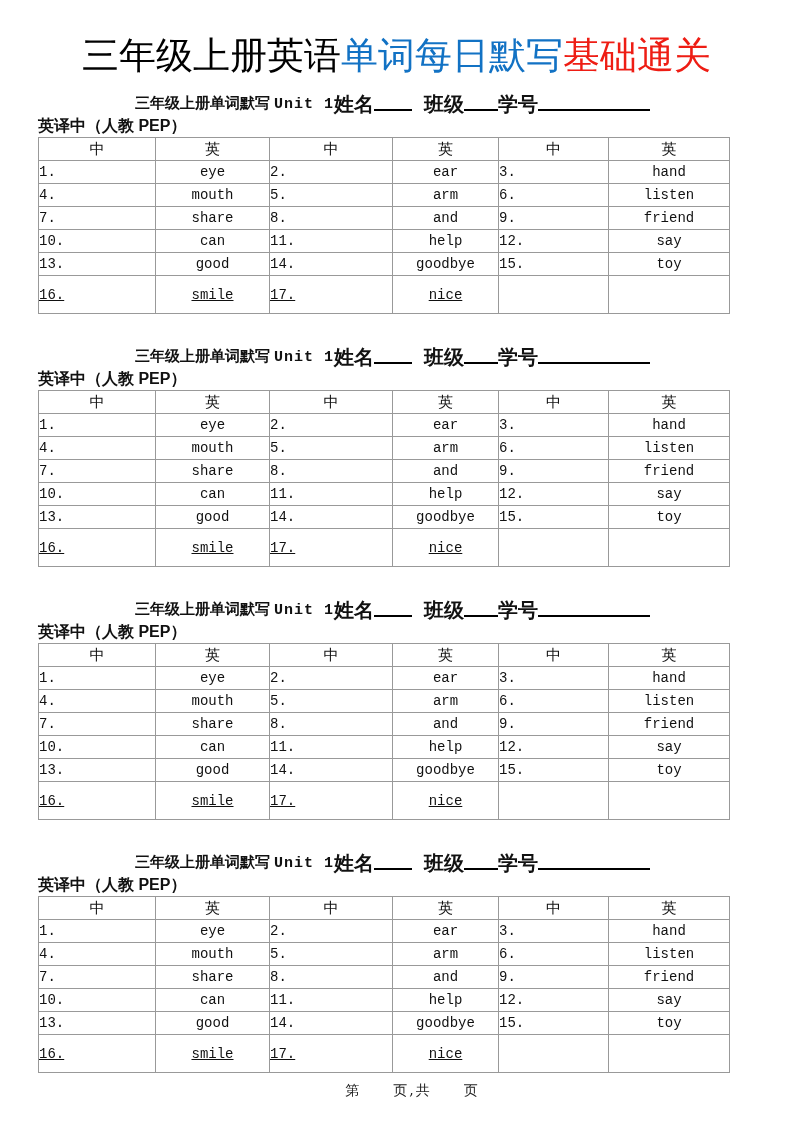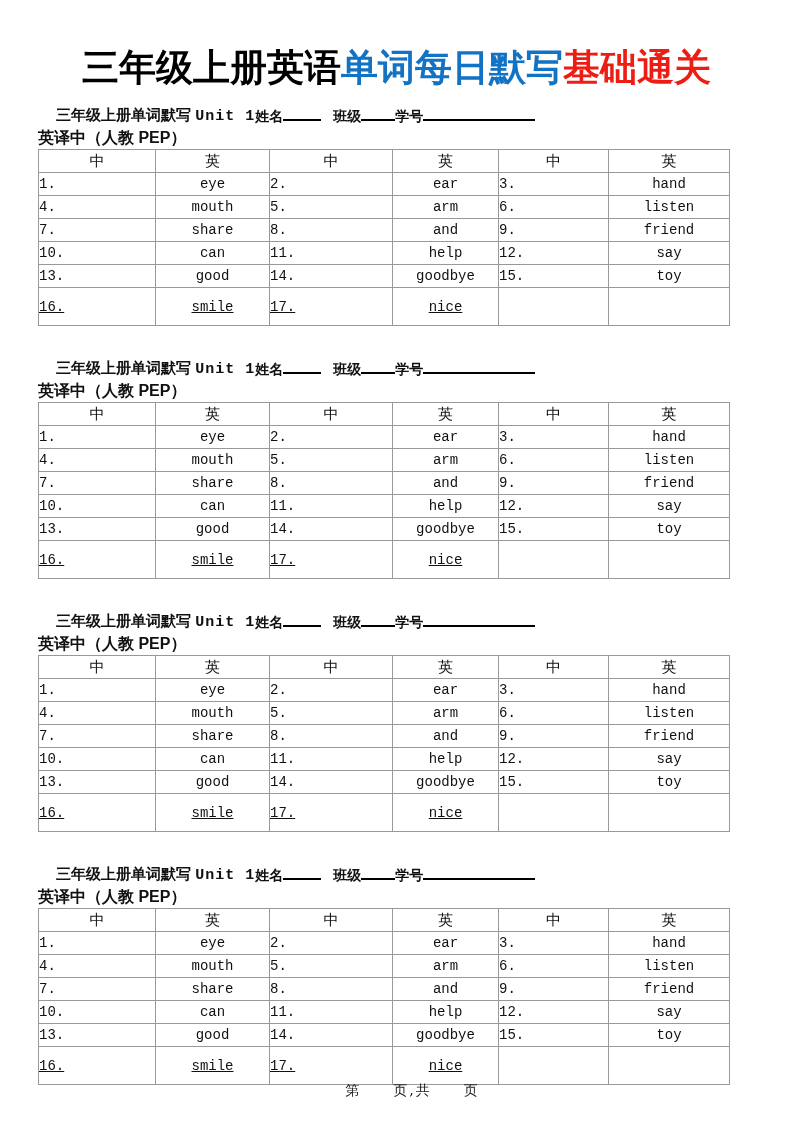--- a/index.html
+++ b/index.html
@@ -7,44 +7,44 @@
   body {
     width:793px; height:1122px;
     background:#ffffff;
     font-family:"Liberation Sans", sans-serif;
     color:#111;
   }
   .page { position:relative; width:793px; height:1122px; overflow:hidden; background:#fff; }
 
   
   .main-title {
-    padding-top:45px;
+    padding-top:33px;
     text-align:center;
     font-size:37px;
-    font-weight:bold;
+    font-weight:normal;
     line-height:46px;
     font-family:"DejaVu Sans", sans-serif;
     white-space:nowrap;
   }
   .seg-black { color:#000000; }
   .seg-blue  { color:#1272C4; }
   .seg-red   { color:#EE1D14; }
 
   
   .section { margin-left:38px; width:691px; }
   .section.first { margin-top:14px; }
   .section + .section { margin-top:32px; }
 
   .sec-head {
-    display:flex; justify-content:flex-start; align-items:flex-end;
+    display:flex; justify-content:center; align-items:flex-end;
     font-size:15px; font-weight:bold; line-height:19px;
   }
   .sec-head .left { padding-left:18px; white-space:nowrap; }
   .unit-en { font-family:"Liberation Mono","DejaVu Sans Mono",monospace; font-weight:bold; letter-spacing:1px; }
-  .name-line { white-space:nowrap; font-weight:bold; font-size:14px; }
+  .name-line { white-space:nowrap; font-weight:bold; font-size:20px; }
   .uline { display:inline-block; border-bottom:2px solid #000; height:12px; }
   .u-name { width:38px; margin-right:12px; }
   .u-class { width:34px; }
   .u-id { width:112px; }
 
   .subtitle {
     margin-top:3px;
     font-size:16px; font-weight:bold; line-height:17px;
     white-space:nowrap;
   }

